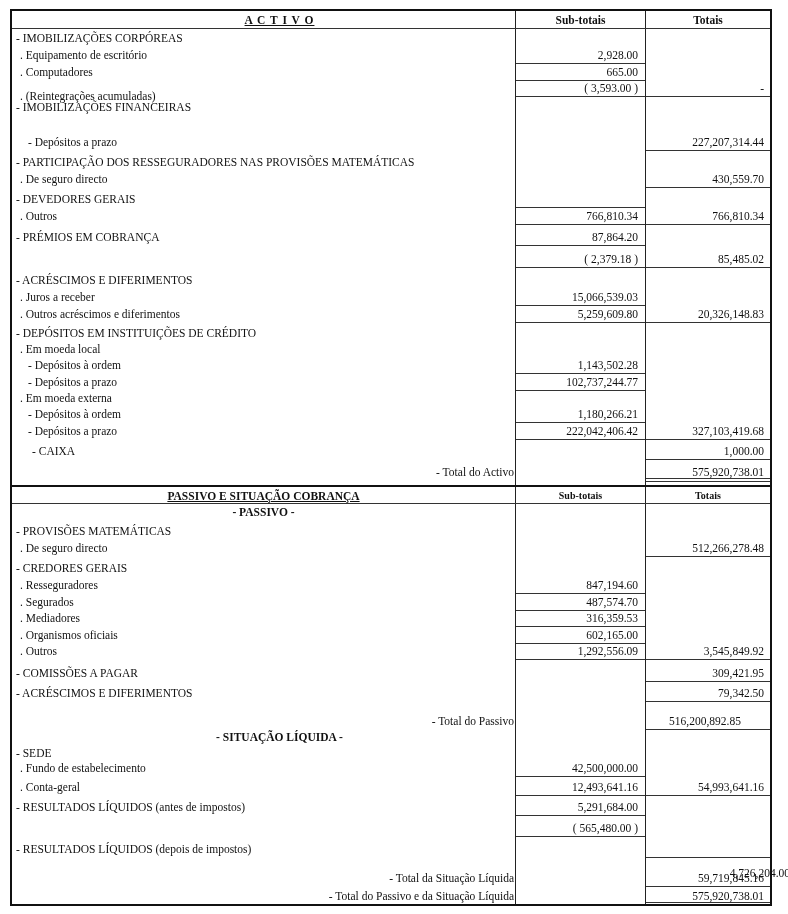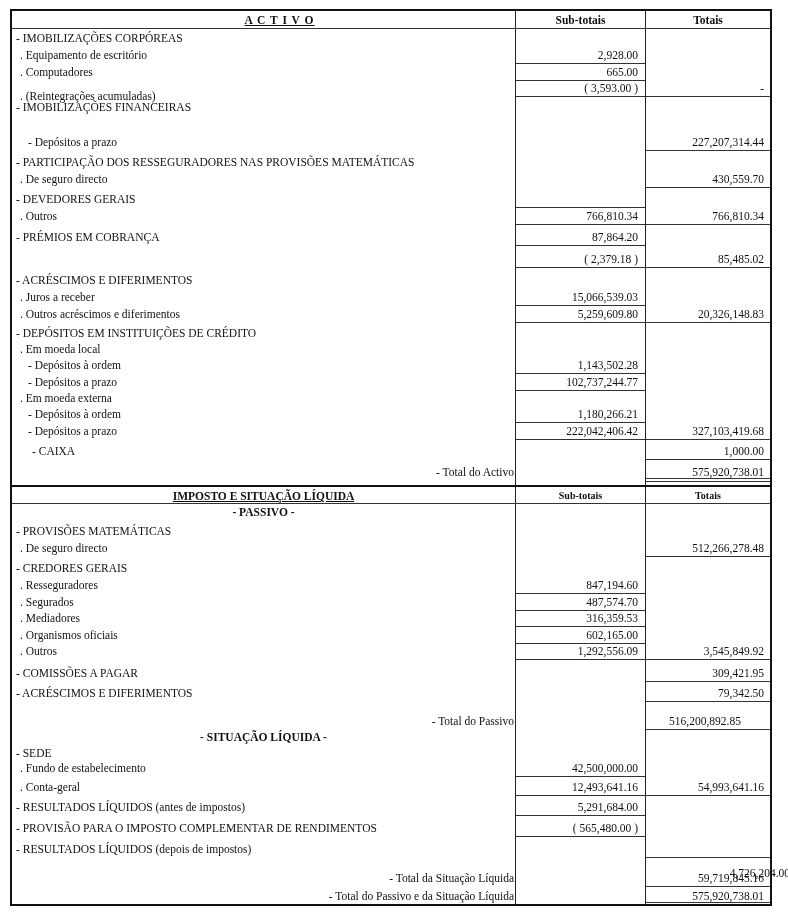--- a/index.html
+++ b/index.html
@@ -29,33 +29,33 @@
 
   <div id="activo-rows"></div>
 
   <div class="txt" style="right:256px; top:454px;">- Total do Activo</div>
   <div class="num" style="left:634px; width:118px; top:454px;">575,920,738.01</div>
   <div class="hline" style="left:634px; width:124px; top:467px;"></div>
   <div class="hline" style="left:634px; width:124px; top:470px;"></div>
 
   <div class="hline thick" style="left:0; width:758px; top:474px;"></div>
 
-  <div class="hdr und" style="left:0; width:503px; top:478px;">IMPOSTO E SITUAÇÃO  LÍQUIDA</div>
+  <div class="hdr und" style="left:0; width:503px; top:478px;">PASSIVO E SITUAÇÃO  COBRANÇA</div>
   <div class="hdr small-hdr" style="left:504px; width:129px; top:478px;">Sub-totais</div>
   <div class="hdr small-hdr" style="left:634px; width:124px; top:478px;">Totais</div>
   <div class="hline" style="left:0; width:758px; top:492px;"></div>
   <div class="hdr" style="left:0; width:503px; top:494px;">- PASSIVO -</div>
 
   <div id="passivo-rows"></div>
 
   <div class="txt" style="right:256px; top:703px;">- Total do Passivo</div>
   <div class="num" style="left:634px; width:118px; top:703px;text-align:center;">516,200,892.85</div>
   <div class="hline" style="left:634px; width:124px; top:718px;"></div>
 
-  <div class="hdr" style="left:0; width:503px; top:719px;">- SITUAÇÃO LÍQUIDA -</div>
+  <div class="hdr" style="left:16px; width:503px; top:719px;">- SITUAÇÃO LÍQUIDA -</div>
 
   <div id="situacao-rows"></div>
 
   <div class="txt" style="right:256px; top:860px;">- Total da Situação Líquida</div>
   <div class="num" style="left:634px; width:118px; top:860px;">59,719,845.16</div>
   <div class="hline" style="left:634px; width:124px; top:875px;"></div>
 
   <div class="txt" style="right:256px; top:878px;">- Total do Passivo e da Situação Líquida</div>
   <div class="num" style="left:634px; width:118px; top:878px;">575,920,738.01</div>
   <div class="hline" style="left:634px; width:124px; top:891px;"></div>
@@ -155,19 +155,18 @@
     <div class="num" style="left: 504px; width: 122px; top: 750px;">42,500,000.00</div>
     <div class="hline" style="left: 504px; width: 129px; top: 765px;"></div>
     <div class="txt" style="left: 8px; top: 769px;">. Conta-geral</div>
     <div class="num" style="left: 504px; width: 122px; top: 769px;">12,493,641.16</div>
     <div class="num" style="left: 634px; width: 118px; top: 769px;">54,993,641.16</div>
     <div class="hline" style="left: 504px; width: 129px; top: 784px;"></div>
     <div class="hline" style="left: 634px; width: 124px; top: 784px;"></div>
     <div class="txt" style="left: 4px; top: 789px;">- RESULTADOS LÍQUIDOS (antes de impostos)</div>
     <div class="num" style="left: 504px; width: 122px; top: 789px;">5,291,684.00</div>
     <div class="hline" style="left: 504px; width: 129px; top: 804px;"></div>
-    <div class="txt" style="left: 4px; top: 810px;">- PROVISÃO PARA O IMPOSTO COMPLEMENTAR DE RENDIMENTOS</div>
     <div class="num" style="left: 504px; width: 122px; top: 810px;">( 565,480.00 )</div>
     <div class="hline" style="left: 504px; width: 129px; top: 825px;"></div>
     <div class="txt" style="left: 4px; top: 831px;">- RESULTADOS LÍQUIDOS (depois de impostos)</div>
     <div class="num" style="left: 660px; width: 118px; top: 831px; margin-top: 24px;">4,726,204.00</div>
     <div class="hline" style="left: 634px; width: 124px; top: 846px;"></div>
   </div>
 
 </body></html>

